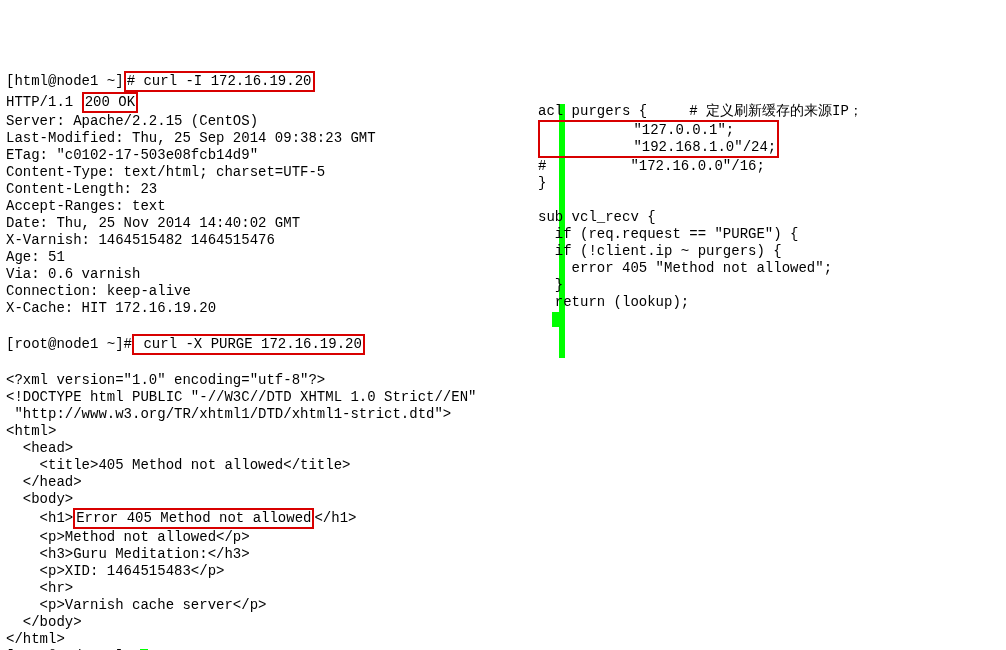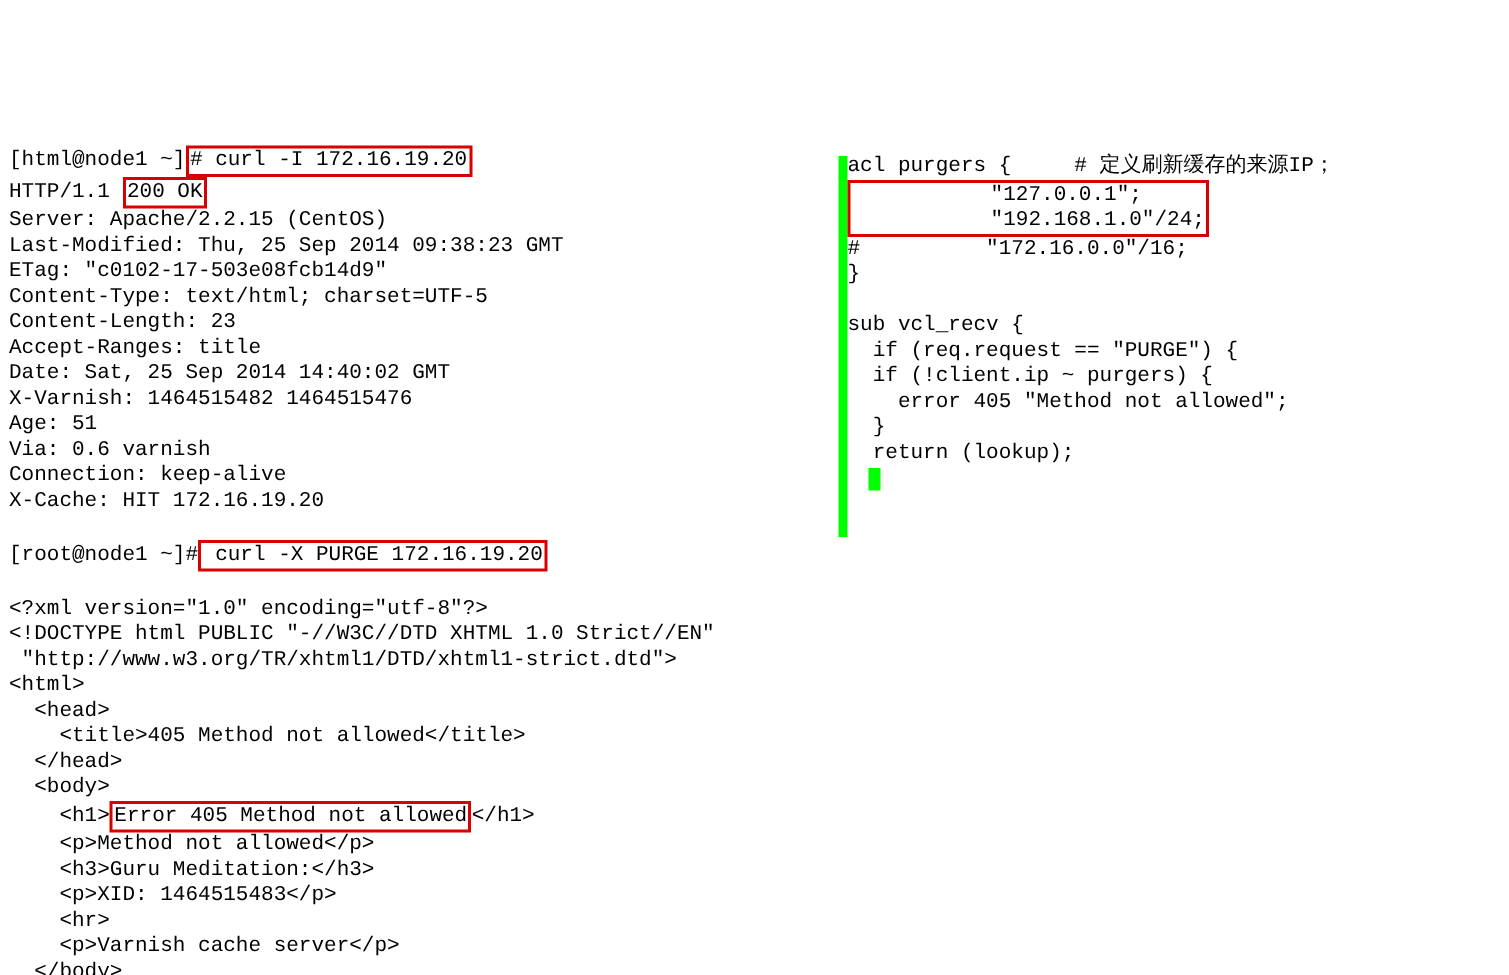--- a/index.html
+++ b/index.html
@@ -17,21 +17,21 @@
     width: 1006px;
     height: 650px;
   }
   .left-col {
     position: absolute;
     left: 0;
     top: 0;
   }
   .right-col {
     position: absolute;
-    left: 559px;
+    left: 532px;
     top: 32px;
   }
   .red-box {
     border: 2px solid #d80000;
     padding: 0 1px;
     display: inline-block;
   }
   .cursor {
     display: inline-block;
     width: 8px;
@@ -45,29 +45,29 @@
     background: #00ff00;
   }
 </style>
 </head>
 <body>
 
 
 
 <div class="container">
 
-  <div class="left-col"><span><span>[html@node1 ~]</span><span class="red-box" style="padding-right:2px;margin-top:26px;"><span>#</span> <span>curl -I 172.16.19.20</span></span></span>
+  <div class="left-col"><span><span>[html@node1 ~]</span><span class="red-box" style="padding-right:2px;"><span>#</span> <span>curl -I 172.16.19.20</span></span></span>
 <span><span>HTTP/1.1</span> <span class="red-box">200 OK</span></span>
 <span>Server: Apache/2.2.15 (CentOS)</span>
 <span>Last-Modified: Thu, 25 Sep 2014 09:38:23 GMT</span>
 <span>ETag: "c0102-17-503e08fcb14d9"</span>
 <span>Content-Type: text/html; charset=UTF-5</span>
 <span>Content-Length: 23</span>
-<span>Accept-Ranges: title</span>
-<span>Date: Sat, 25 Sep 2014 14:40:02 GMT</span>
+<span>Accept-Ranges: text</span>
+<span>Date: Thu, 25 Nov 2014 14:40:02 GMT</span>
 <span>X-Varnish: 1464515482 1464515476</span>
 <span>Age: 51</span>
 <span>Via: 0.6 varnish</span>
 <span>Connection: keep-alive</span>
 <span>X-Cache: HIT 172.16.19.20</span>
 
 <span><span>[root@node1 ~]#</span><span class="red-box"> curl -X PURGE 172.16.19.20</span></span>
 
 <span>&lt;?xml version="1.0" encoding="utf-8"?&gt;</span>
 <span>&lt;!DOCTYPE html PUBLIC "-//W3C//DTD XHTML 1.0 Strict//EN"</span>

